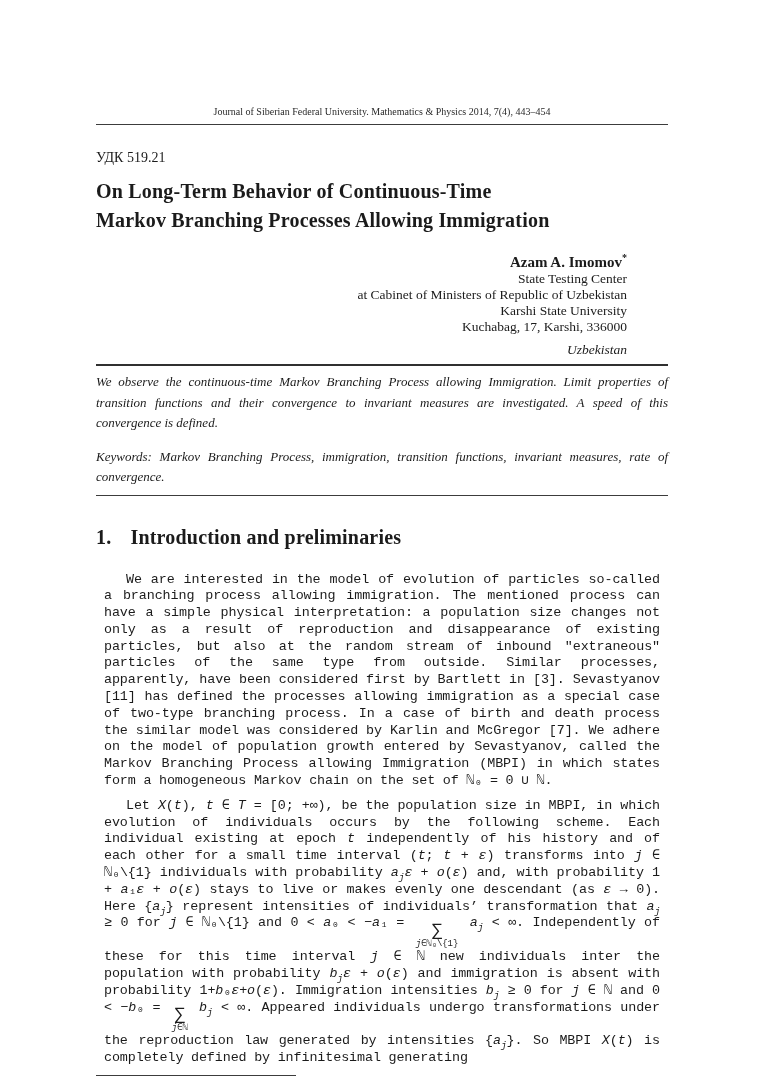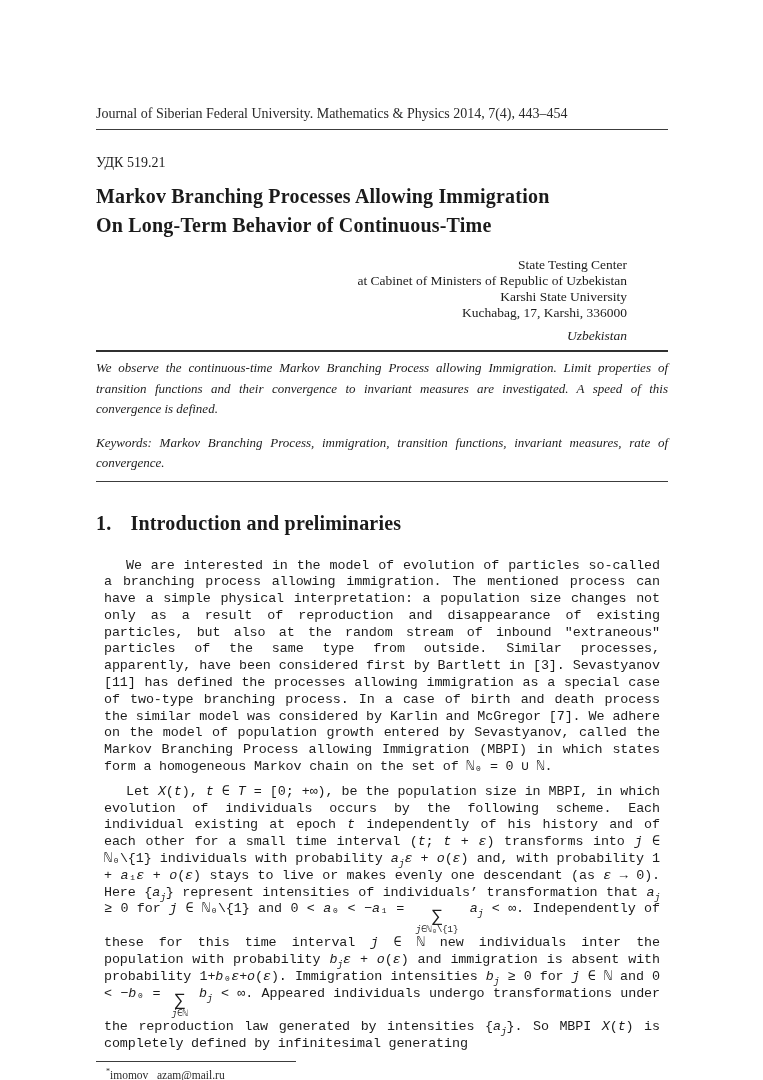--- a/index.html
+++ b/index.html
@@ -8,21 +8,22 @@
     background:#ffffff;
     font-family:"Liberation Serif","DejaVu Serif",serif;
     color:#1b1b1b;
     -webkit-font-smoothing:antialiased;
   }
   .page{position:relative;width:763px;height:1080px;overflow:hidden;background:#fff;}
   .inner{margin:0 95px 0 96px;width:572px;}
 
   .journal-line{
     padding-top:106px;
-    font-size:14px;
+    text-align:center;
+    font-size:10px;
     color:#2a2a2a;
   }
   .rule{border:none;border-top:1px solid #3c3c3c;margin:0;}
   .header-rule{margin-top:7px;}
 
   .udc{margin-top:25px;font-size:14px;}
 
   .title{
     margin-top:11px;
     font-size:20px;
@@ -96,25 +97,26 @@
 
 <div class="page">
   <div class="inner">
 
     <div class="journal-line">Journal of Siberian Federal University. Mathematics &amp; Physics 2014, 7(4), 443–454</div>
     <hr class="rule header-rule">
 
     <div class="udc">УДК 519.21</div>
 
     <div class="title">
+      <div>On Long-Term Behavior of Continuous-Time</div>
       <div>Markov Branching Processes Allowing Immigration</div>
-      <div>On Long-Term Behavior of Continuous-Time</div>
     </div>
 
     <div class="author-block">
+      <div class="author-name"><span>Azam A. Imomov</span><sup>*</sup></div>
       <div class="affil">State Testing Center</div>
       <div class="affil">at Cabinet of Ministers of Republic of Uzbekistan</div>
       <div class="affil">Karshi State University</div>
       <div class="affil">Kuchabag, 17, Karshi, 336000</div>
       <div class="country">Uzbekistan</div>
     </div>
 
     <hr class="rule thick-rule">
 
     <div class="abstract">We observe the continuous-time Markov Branching Process allowing Immigration. Limit properties of transition functions and their convergence to invariant measures are investigated. A speed of this convergence is defined.</div>

